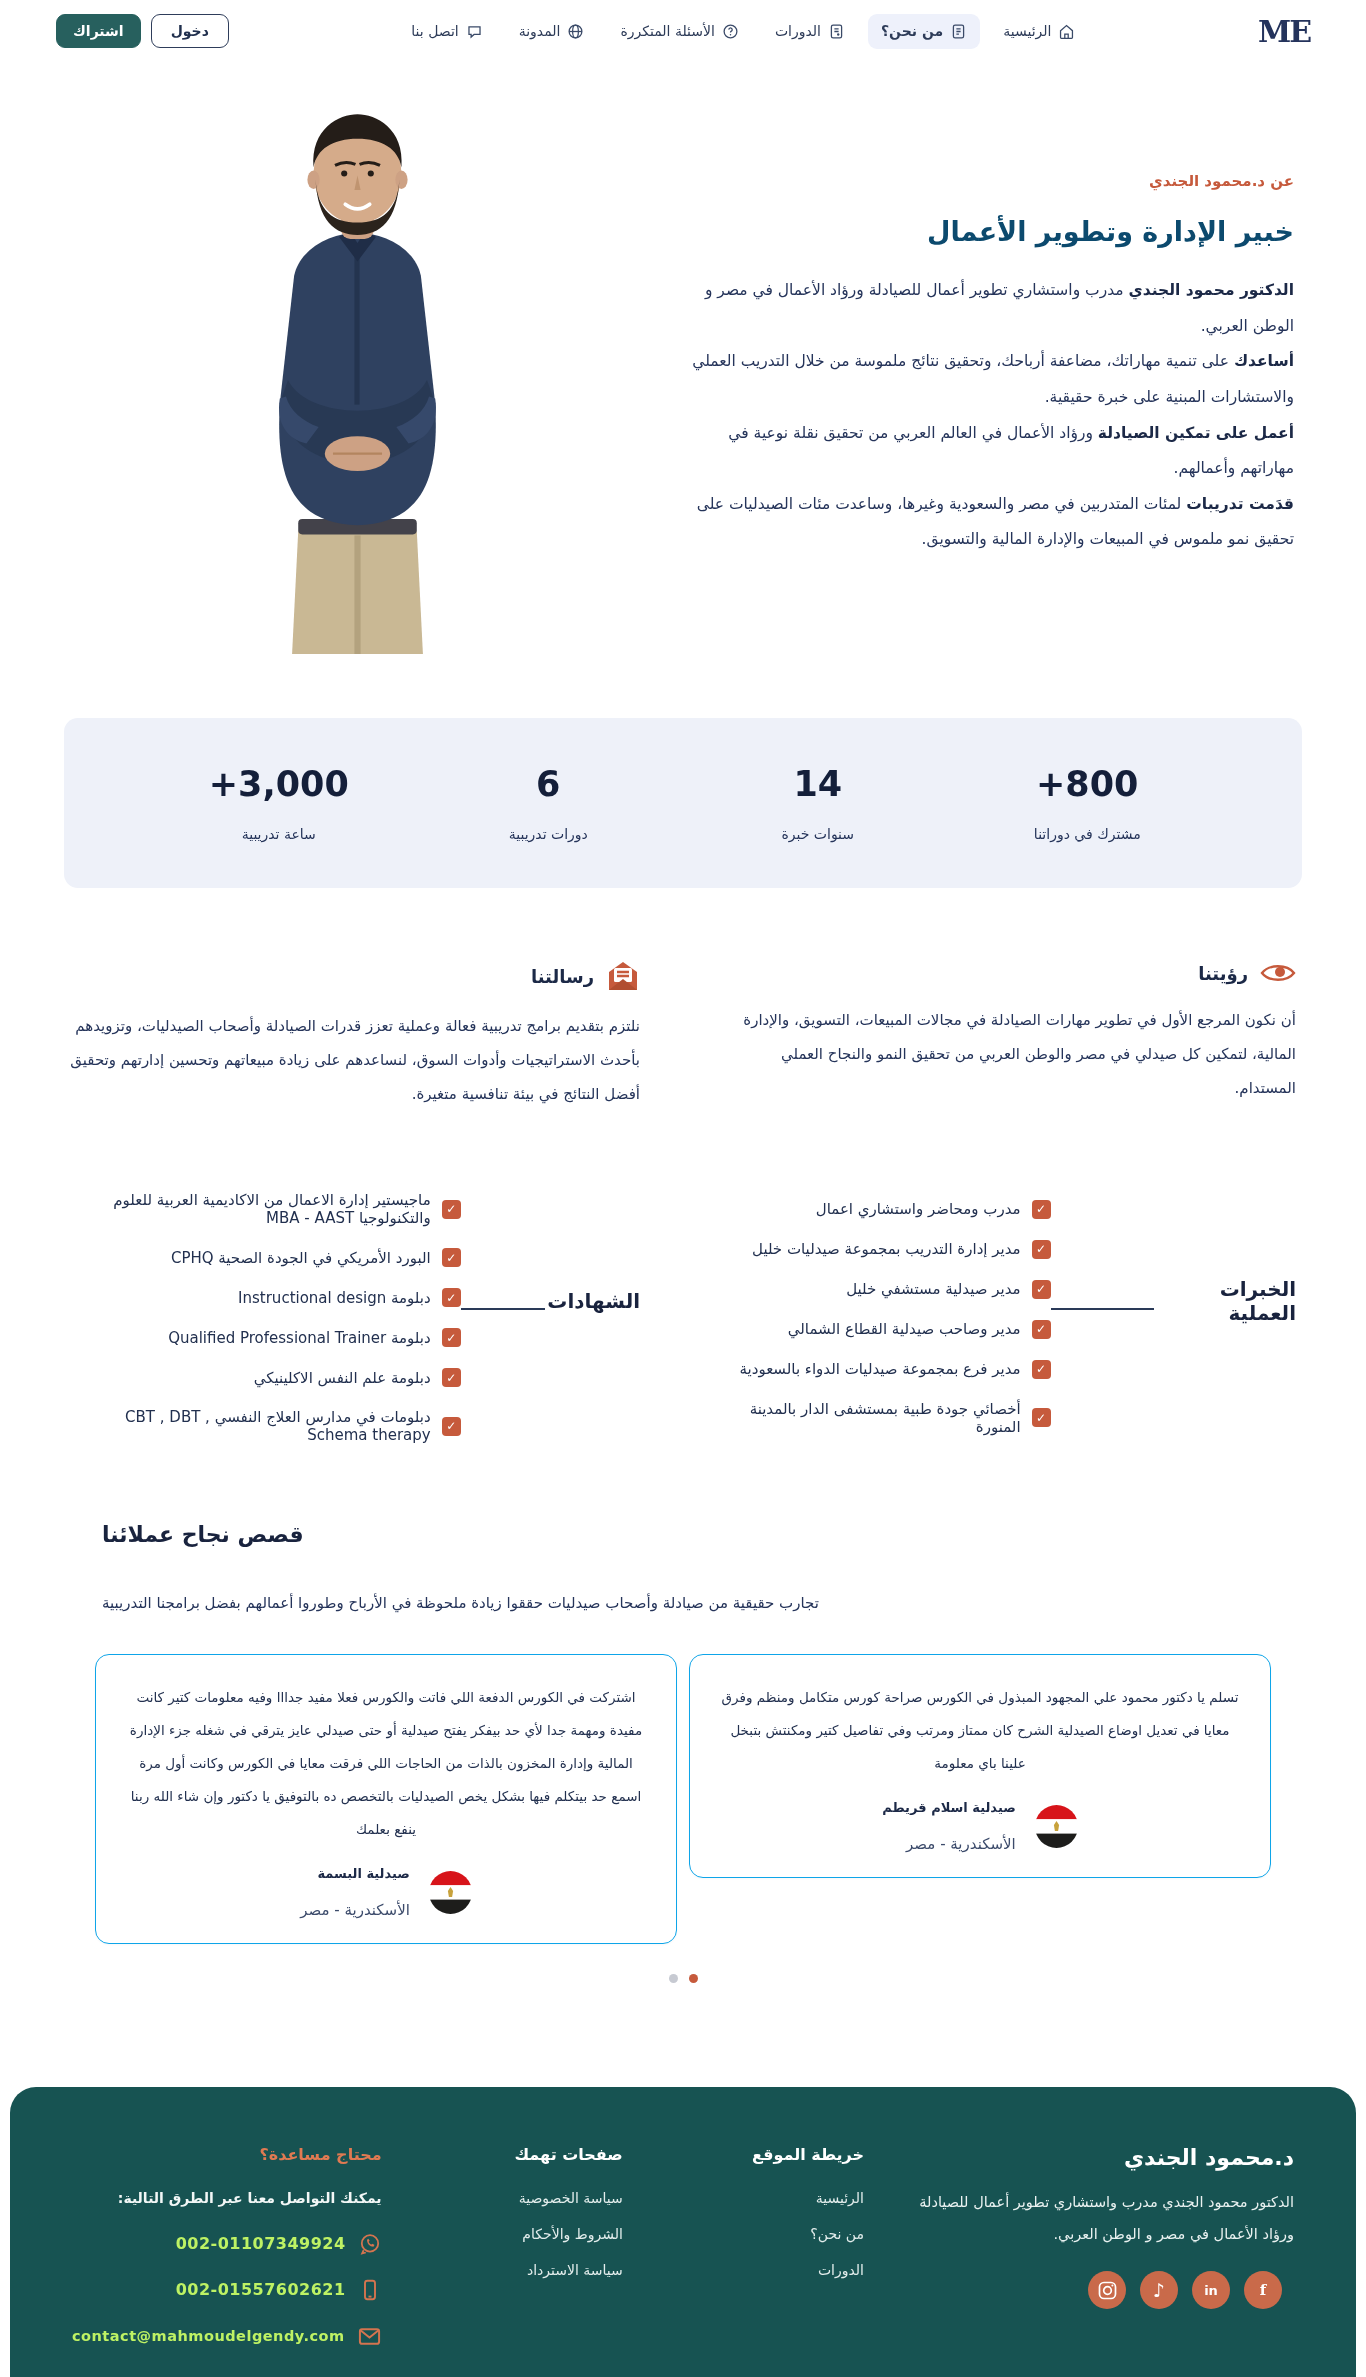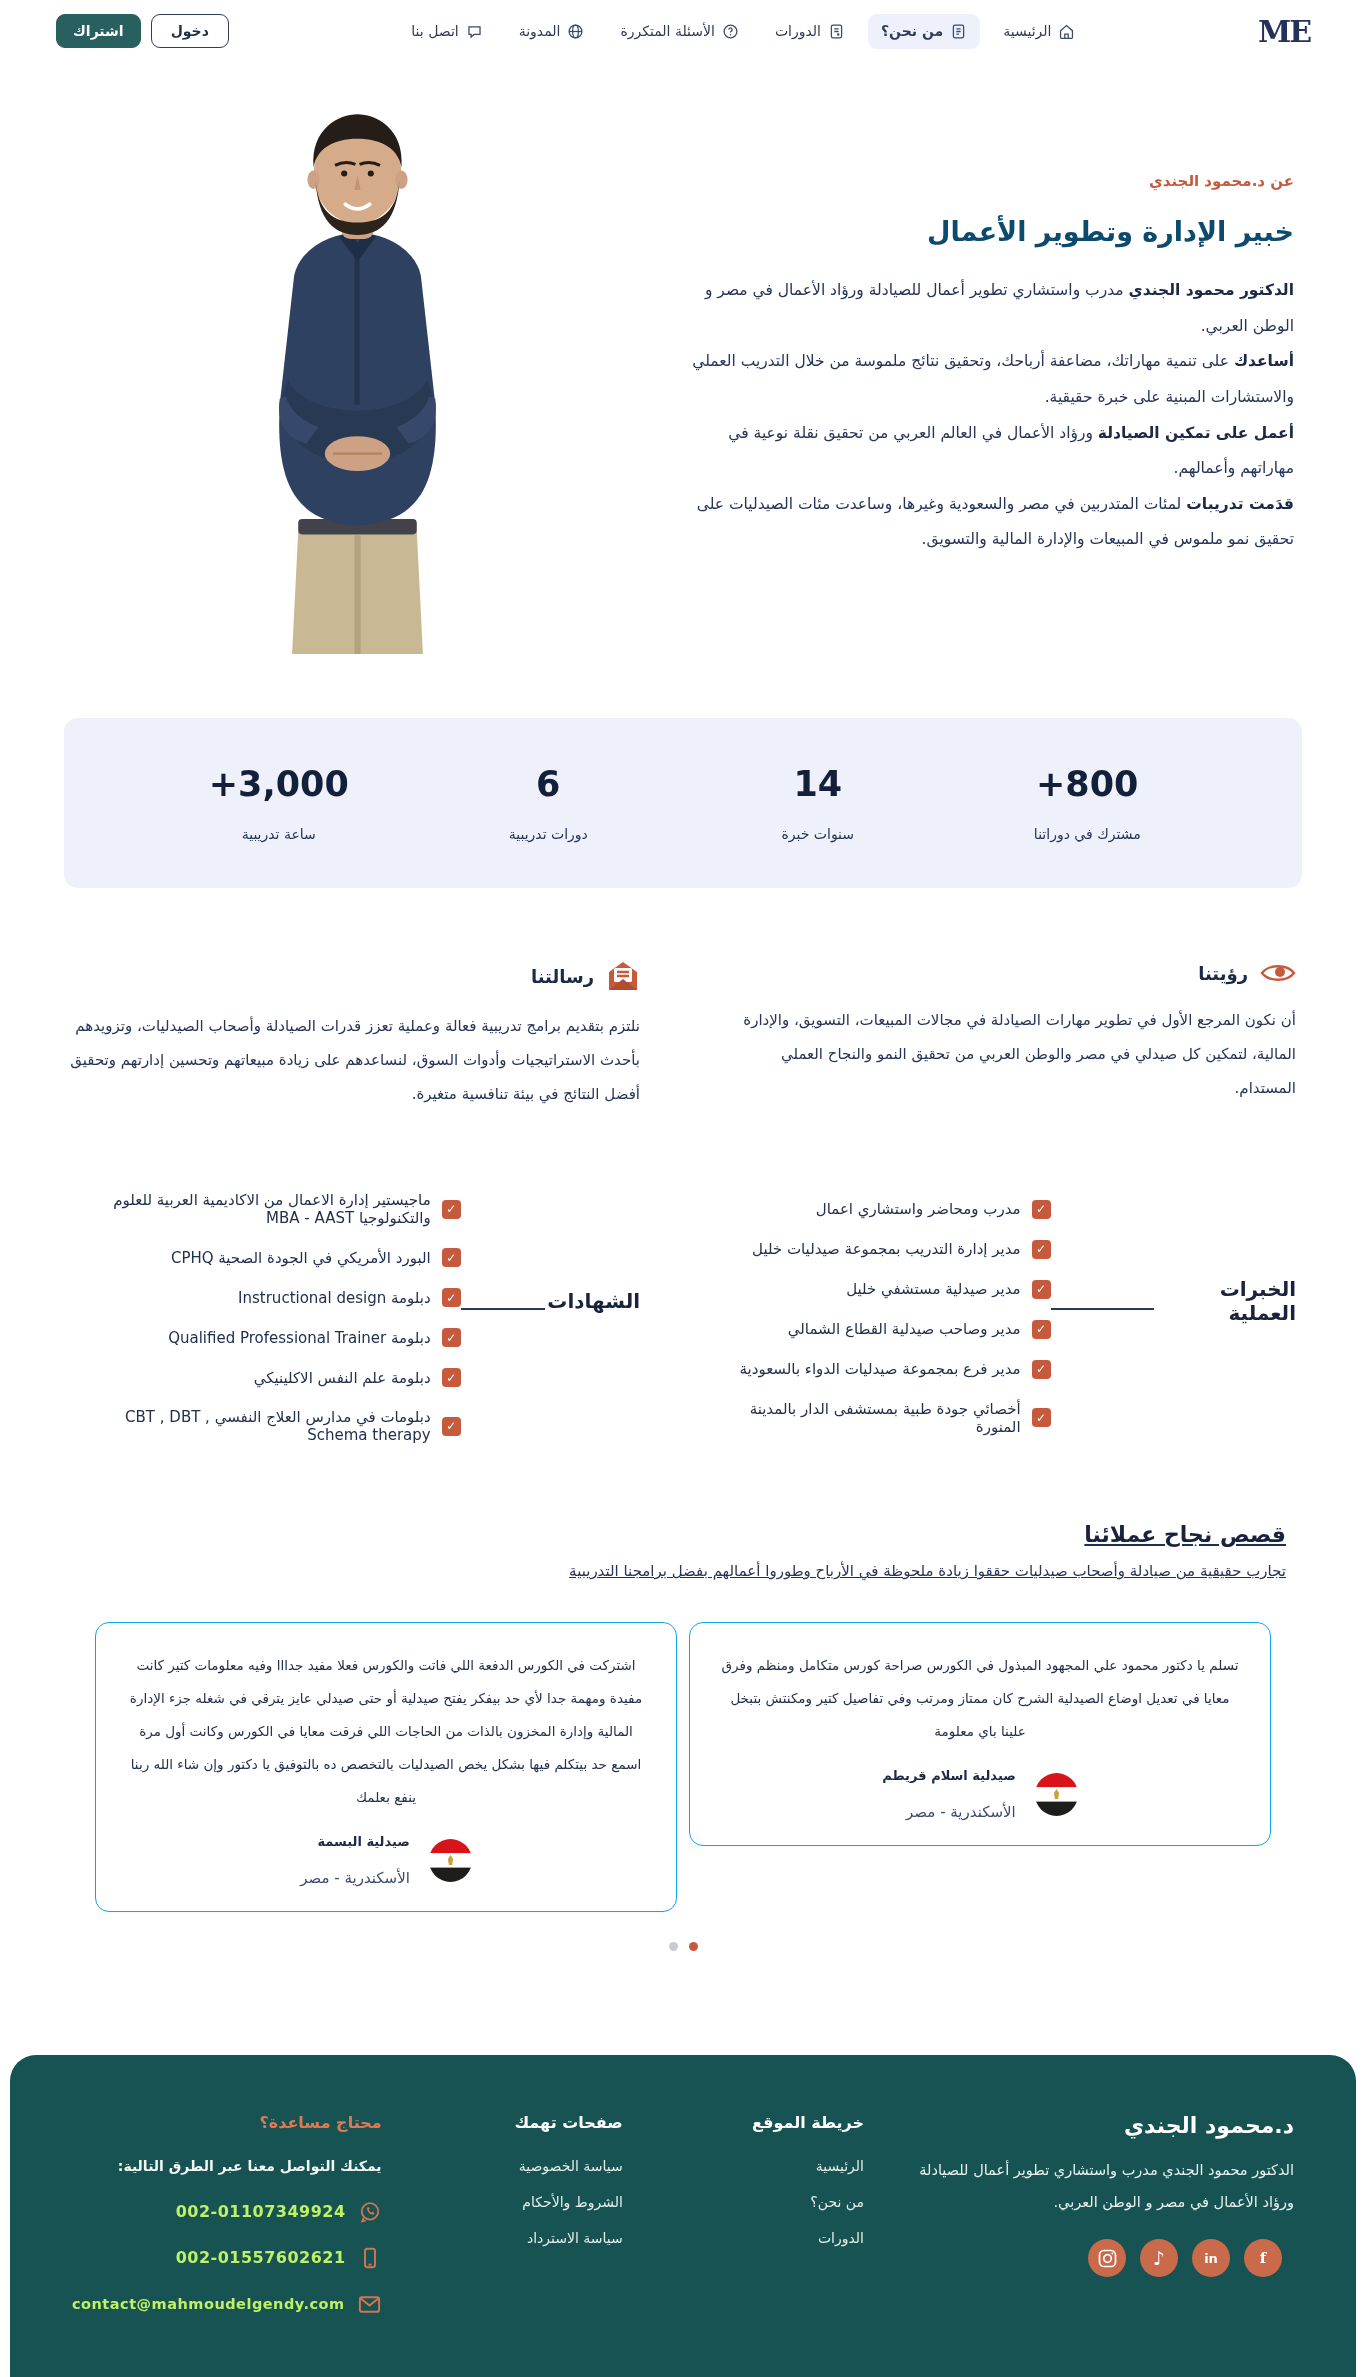--- a/index.html
+++ b/index.html
@@ -65,23 +65,23 @@
   .list-title { font-size:20px; font-weight:700; color:#19233e; }
   .list-rule { width:112px; height:2px; background:#2a3a58; margin:16px 2px 0 0; }
   .chk-list { margin-top:34px; display:flex; flex-direction:column; gap:21px; }
   .chk-row { display:flex; align-items:center; gap:11px; justify-content:flex-start; }
   .chk {
     width:19px; height:19px; min-width:19px; background:#c65a3c; border-radius:4px;
     color:#fff; font-size:12px; display:flex; align-items:center; justify-content:center; font-weight:700;
   }
   .chk-text { font-size:15px; color:#22304f; }
   
-  .stories { margin-top:78px; text-align:right; padding:0 80px;text-decoration:underline; }
+  .stories { margin-top:78px; text-align:left; padding:0 102px; }
   .stories-title { font-size:22px; font-weight:700; color:#19233e; }
-  .stories-sub { margin-top:8px; font-size:15px; line-height:2.15; color:#25345a; }
+  .stories-sub { margin-top:40px; font-size:15px; line-height:2.15; color:#25345a; }
   .cards { display:flex; gap:12px; padding:0 95px; margin-top:34px; align-items:flex-start; }
   .t-card {
     flex:1; background:#fff; border:1px solid #0ea5e9; border-radius:14px;
     padding:26px 28px 24px 28px; box-shadow:0 1px 2px rgba(25,35,62,.03);
   }
   .t-text { font-size:13.5px; line-height:2.45; color:#22304f; text-align:center; }
   .t-author { display:flex; justify-content:center; align-items:center; gap:19px; margin-top:20px; }
   .t-flag { width:43px; height:43px; border-radius:50%; overflow:hidden; flex:none; }
   .t-name { font-size:13px; font-weight:700; color:#1c2947; text-align:right; }
   .t-loc { font-size:15px; color:#3c4b6b; margin-top:20px; text-align:right; }

